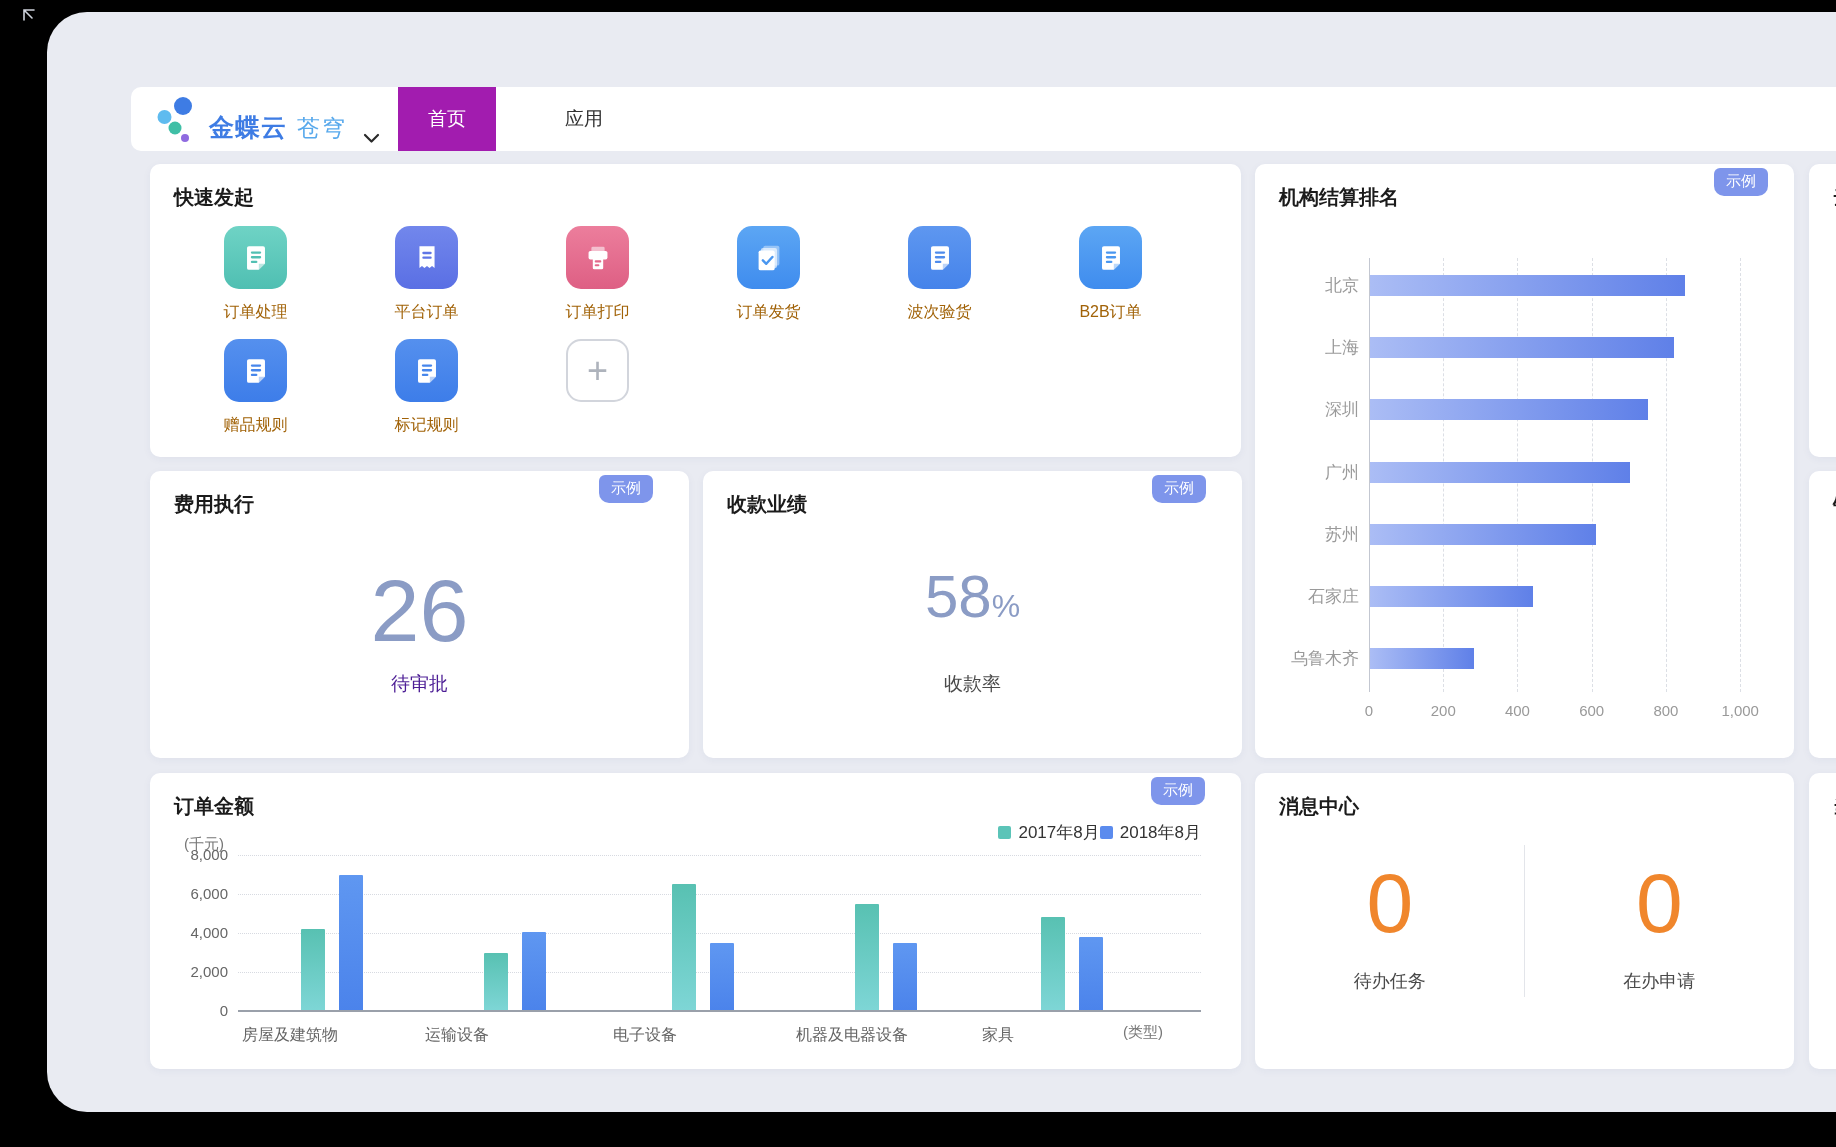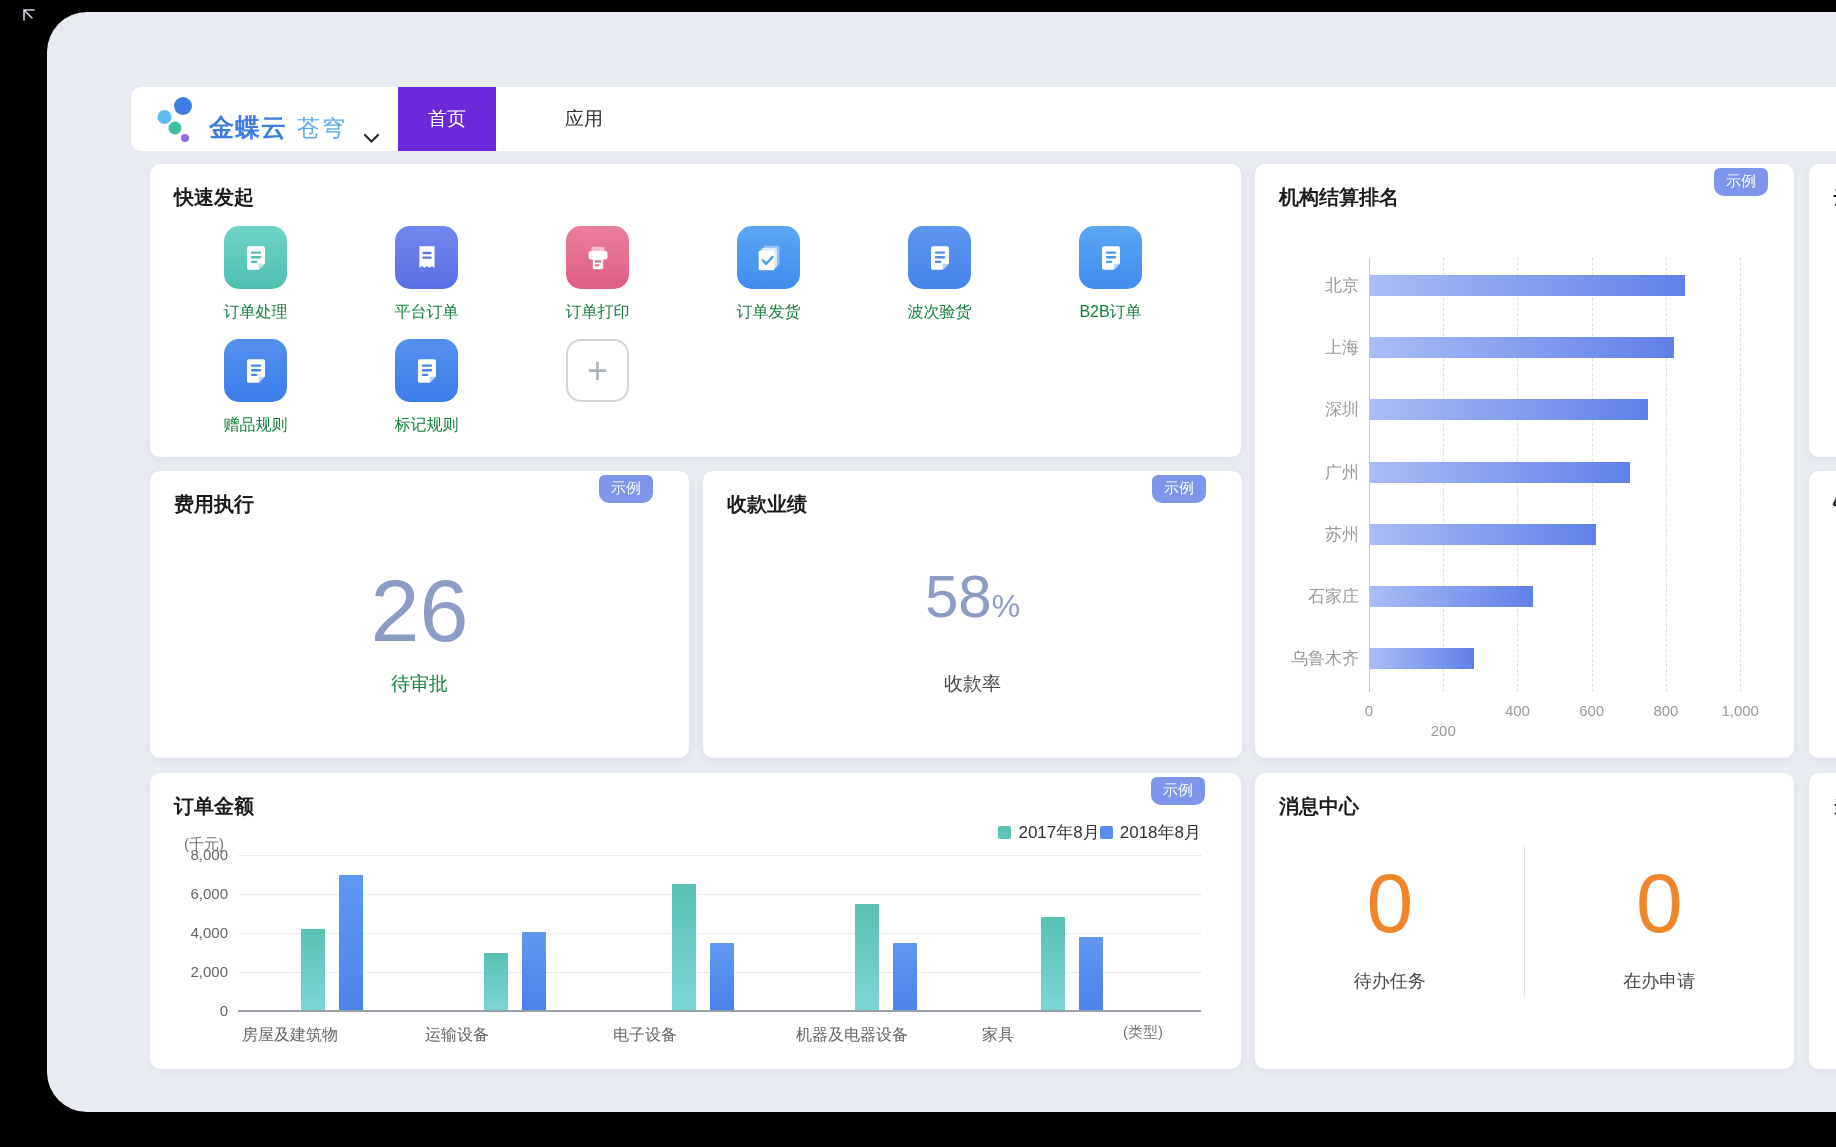--- a/index.html
+++ b/index.html
@@ -8,34 +8,34 @@
     background:#E9EBF2;border-radius:40px 0 0 40px;}
   .cursor-arrow{position:absolute;left:20px;top:6px;}
   .header{position:absolute;left:84px;top:75px;width:1760px;height:64px;background:#fff;
     border-radius:10px;display:flex;align-items:center;}
   .logo-wrap{display:flex;align-items:flex-end;padding-left:26px;}
   .brand-primary{font-size:25px;font-weight:800;color:#3E7CE4;letter-spacing:1px;margin-left:12px;}
   .brand-secondary{font-size:23px;font-weight:500;color:#58A9EC;letter-spacing:2px;margin-left:10px;}
   .chev{margin-left:16px;}
   .tab{position:absolute;top:0;height:64px;display:flex;align-items:center;justify-content:center;
     font-size:19px;cursor:pointer;}
-  .tab-home{left:267px;width:98px;background:#6d28d9;color:#fff;}
+  .tab-home{left:267px;width:98px;background:#a21caf;color:#fff;}
   .tab-apps{left:405px;width:96px;color:#333;}
   .card{position:absolute;background:#fff;border-radius:10px;box-shadow:0 2px 8px rgba(40,60,110,.05);}
   .card-title{position:absolute;left:24px;top:20px;font-size:20px;font-weight:700;color:#1b1b1b;white-space:nowrap;}
   .badge{position:absolute;top:4px;padding:4px 12px 5px;font-size:15px;color:#fff;background:#7E95EB;
     border-radius:6px 6px 10px 10px;}
   
   .ql-row{position:absolute;left:20px;display:flex;}
   .ql-item{width:171px;display:flex;flex-direction:column;align-items:center;cursor:pointer;}
   .tile{width:63px;height:63px;border-radius:15px;display:flex;align-items:center;justify-content:center;}
   .tile-plus{width:63px;height:63px;border-radius:15px;background:#fff;border:2px solid #D2D5DC;
     box-sizing:border-box;display:flex;align-items:center;justify-content:center;
     color:#AEB3BC;font-size:36px;font-weight:200;line-height:1;}
-  .ql-label{margin-top:13px;font-size:16px;color:#15803d;}
+  .ql-label{margin-top:13px;font-size:16px;color:#a16207;}
   
   .rank-label{position:absolute;width:86px;text-align:right;font-size:17px;color:#9A9A9A;}
   .rank-bar{position:absolute;background:linear-gradient(90deg,#ABBDF5,#5F80E8);height:21px;}
   .vgrid{position:absolute;border-left:1px dashed #DCDFE5;}
   .vaxis{position:absolute;border-left:1px solid #C3C7D1;}
   .rank-tick{position:absolute;width:64px;text-align:center;font-size:15px;color:#999;}
   
   .legend{position:absolute;top:48px;right:40px;display:flex;align-items:center;
     font-size:17px;color:#333;}
   .legend-item{display:flex;align-items:center;}
@@ -198,38 +198,38 @@
         <div class="rank-bar" style="left: 115px; top: 235px; width: 278.372px; background: linear-gradient(90deg, rgb(171, 189, 245), rgb(95, 128, 232));"></div>
         <div class="rank-label" style="left: 18px; top: 297px;">广州</div>
         <div class="rank-bar" style="left: 115px; top: 298px; width: 259.814px; background: linear-gradient(90deg, rgb(171, 189, 245), rgb(95, 128, 232));"></div>
         <div class="rank-label" style="left: 18px; top: 359px;">苏州</div>
         <div class="rank-bar" style="left: 115px; top: 360px; width: 226.409px; background: linear-gradient(90deg, rgb(171, 189, 245), rgb(95, 128, 232));"></div>
         <div class="rank-label" style="left: 18px; top: 421px;">石家庄</div>
         <div class="rank-bar" style="left: 115px; top: 422px; width: 163.312px; background: linear-gradient(90deg, rgb(171, 189, 245), rgb(95, 128, 232));"></div>
         <div class="rank-label" style="left: 18px; top: 483px;">乌鲁木齐</div>
         <div class="rank-bar" style="left: 115px; top: 484px; width: 103.926px; background: linear-gradient(90deg, rgb(171, 189, 245), rgb(95, 128, 232));"></div>
         <div class="rank-tick" style="left: 82px; top: 538px;">0</div>
-        <div class="rank-tick" style="left: 156.233px; top: 538px; margin-top: 20px;">200</div>
+        <div class="rank-tick" style="left: 156.233px; top: 538px;">200</div>
         <div class="rank-tick" style="left: 230.465px; top: 538px;">400</div>
         <div class="rank-tick" style="left: 304.698px; top: 538px;">600</div>
         <div class="rank-tick" style="left: 378.93px; top: 538px;">800</div>
         <div class="rank-tick" style="left: 453.163px; top: 538px;">1,000</div>
       </div>
   </div>
 
   <div class="card" style="left:1762px;top:152px;width:290px;height:293px;">
     <div class="card-title">云之家</div>
 
   </div>
 
   <div class="card" style="left:103px;top:459px;width:539px;height:287px;">
     <div class="badge" style="right:36px;">示例</div>
     <div class="card-title">费用执行</div>
     <div style="position:absolute;left:0;top:96px;width:100%;text-align:center;font-size:88px;line-height:1;color:#8B9CC5;">26</div>
-    <div style="position:absolute;left:0;top:200px;width:100%;text-align:center;font-size:19px;color:#15803d;font-family:Liberation Mono, monospace;">待审批</div>
+    <div style="position:absolute;left:0;top:200px;width:100%;text-align:center;font-size:19px;color:#4c1d95;font-family:Liberation Mono, monospace;">待审批</div>
   </div>
 
   <div class="card" style="left:656px;top:459px;width:539px;height:287px;">
     <div class="badge" style="right:36px;">示例</div>
     <div class="card-title">收款业绩</div>
     <div style="position:absolute;left:0;top:96px;width:100%;text-align:center;line-height:1;color:#8B9CC5;">
       <span style="font-size:60px;">58</span><span style="font-size:32px;">%</span>
     </div>
     <div style="position:absolute;left:0;top:200px;width:100%;text-align:center;font-size:19px;color:#4a4a4a;">收款率</div>
   </div>

